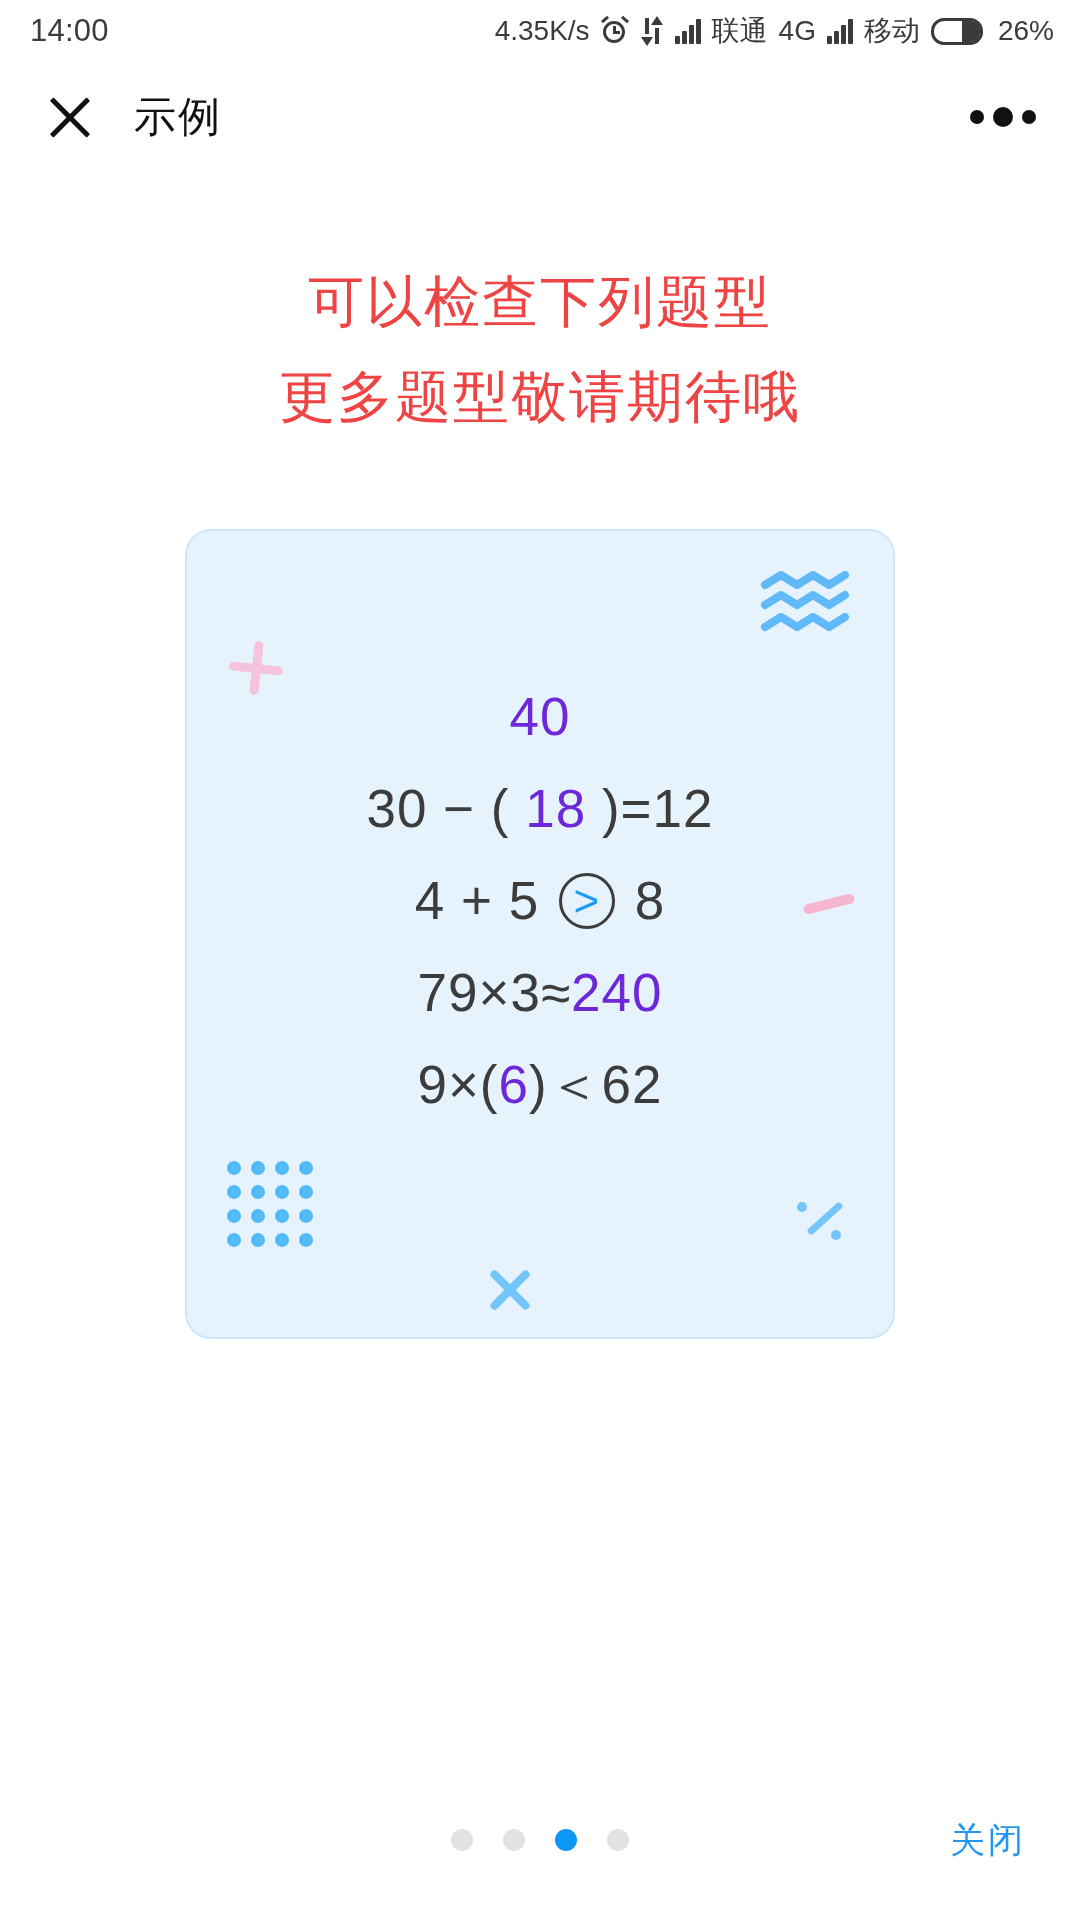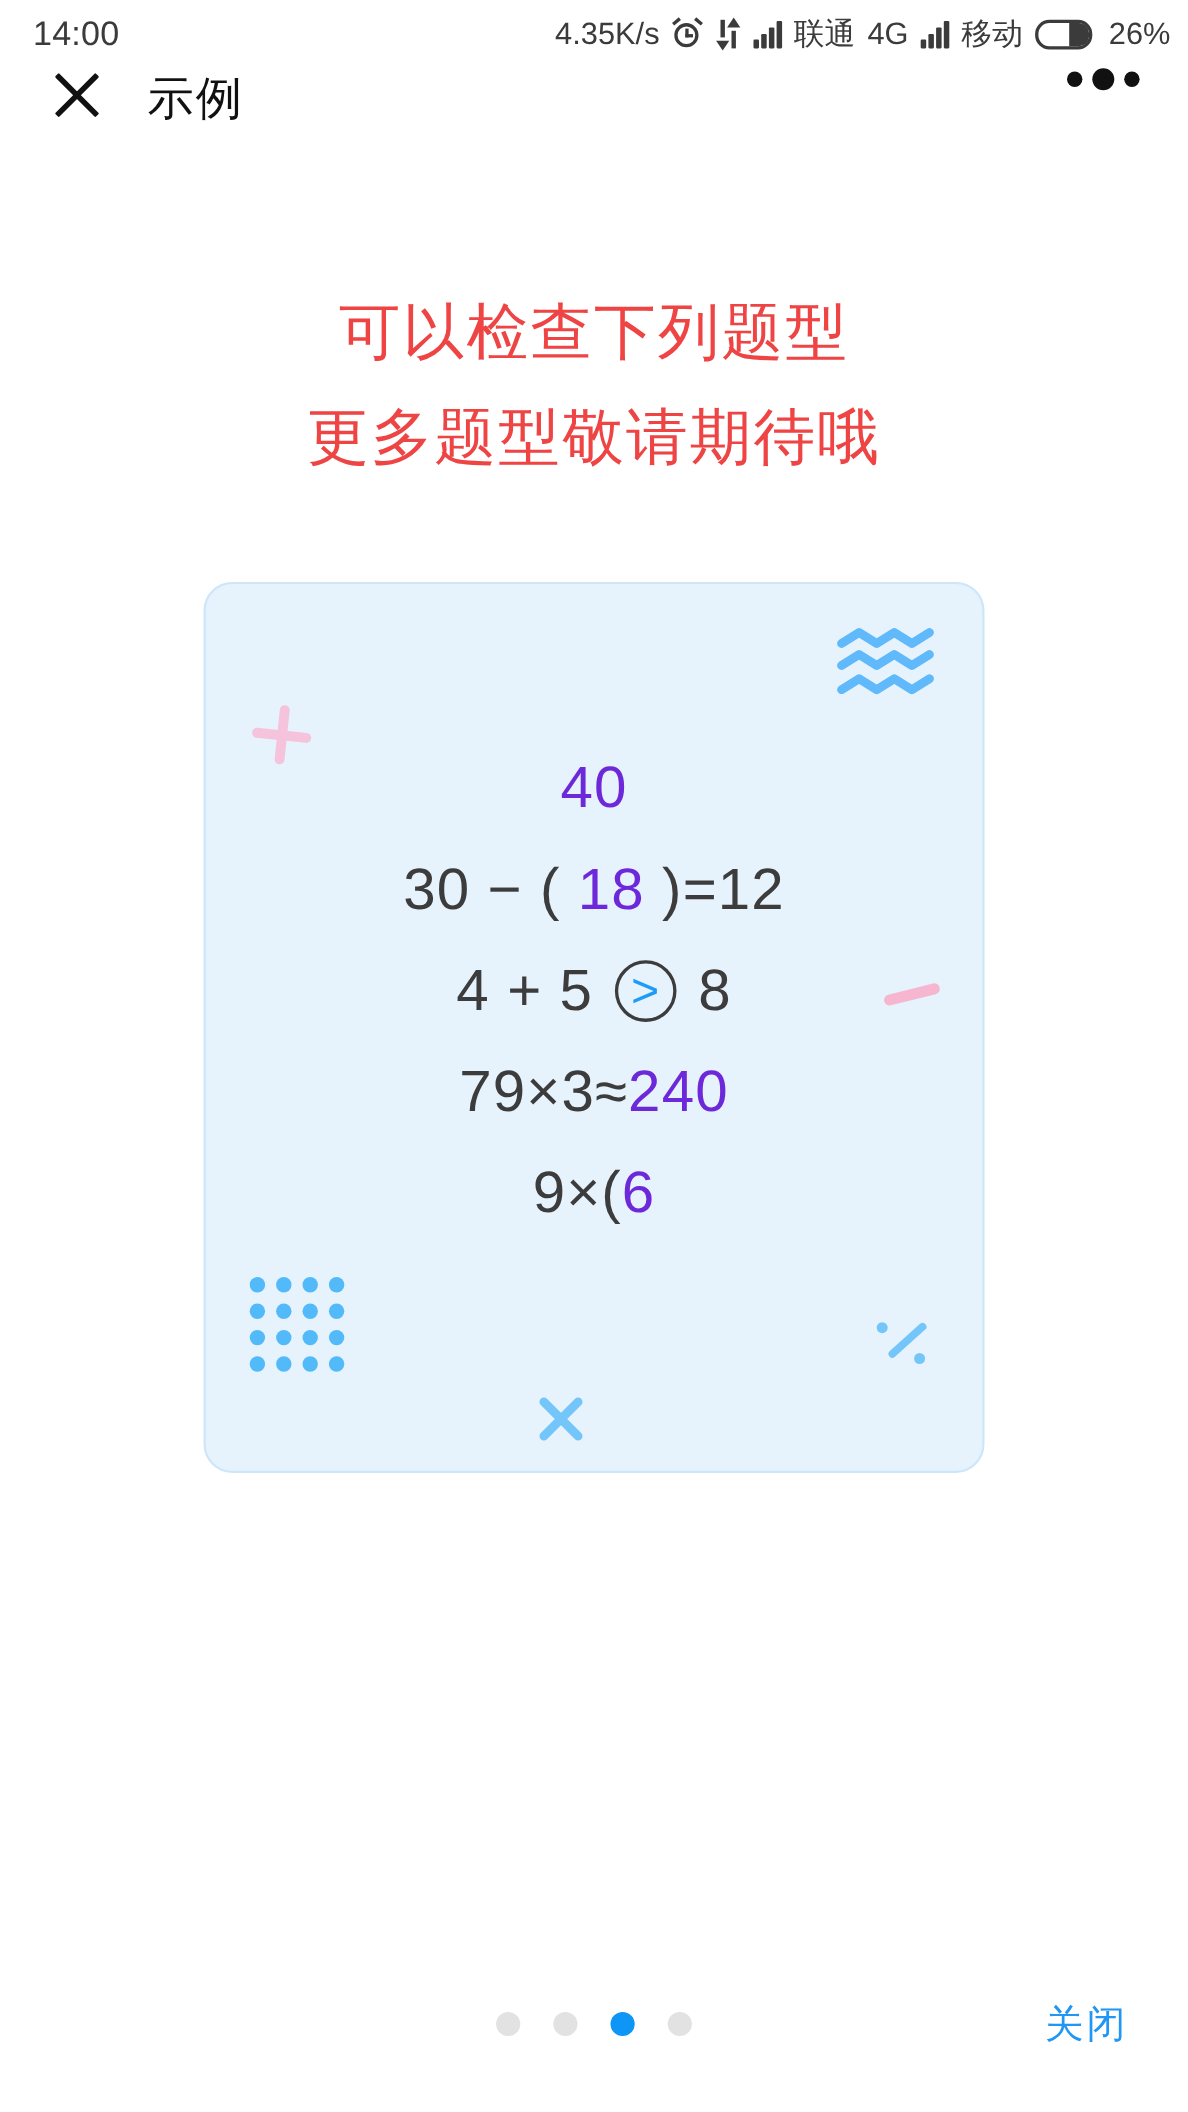--- a/index.html
+++ b/index.html
@@ -7,21 +7,21 @@
     width:1080px; height:1920px;
     background:#ffffff;
     font-family:"Liberation Sans","DejaVu Sans",sans-serif;
     overflow:hidden;
   }
 
   
   .statusbar{
     height:62px; width:100%;
     display:flex; align-items:center;
-    padding:0 16px 0 30px;
+    padding:0 26px 0 30px;
     color:#3b3b3b;
     font-size:30px;
   }
   .sb-time{ font-size:31px; letter-spacing:.2px; }
   .sb-right{ margin-left:auto; display:flex; align-items:center; gap:11px; }
   .sb-net{ font-size:28px; }
   .sb-text{ font-size:28px; }
   .sb-batt-pct{ font-size:28px; margin-left:4px; }
 
   .ico{ display:inline-block; line-height:0; }
@@ -47,21 +47,21 @@
   .bars{ display:inline-flex; align-items:flex-end; gap:2px; height:26px; }
   .bars i{ display:block; width:5px; background:#3b3b3b; border-radius:1px; }
   .bars i:nth-child(1){height:8px;} .bars i:nth-child(2){height:13px;}
   .bars i:nth-child(3){height:19px;} .bars i:nth-child(4){height:25px;}
 
   .battery{ width:52px; height:27px; border:3px solid #3b3b3b; border-radius:13px; position:relative; display:flex; align-items:center; }
   .battery .fill{ width:18px; height:21px; background:#3b3b3b; border-radius:0 9px 9px 0; position:absolute; right:0px; top:0px; }
 
   
   .navbar{
-    height:110px; display:flex; align-items:flex-start;
+    height:110px; display:flex; align-items:center;
     padding:0 44px 0 46px;
   }
   .close-x{
     width:48px; height:48px; position:relative; cursor:pointer;
   }
   .close-x span{
     position:absolute; left:-2px; top:22px; width:52px; height:5px;
     background:#111; border-radius:1px;
   }
   .close-x span:nth-child(1){ transform:rotate(45deg); }
@@ -249,20 +249,21 @@
 
     <div class="eq">
       <span>79×3≈</span>
       <span class="ans">240</span>
       <span></span>
     </div>
 
     <div class="eq">
       <span>9×(</span>
       <span class="ans">6</span>
+      <span>)＜62</span>
     </div>
   </div>
 
   <div class="deco deco-dots">
     <i></i>
       <i></i>
       <i></i>
       <i></i>
     <i></i>
       <i></i>

